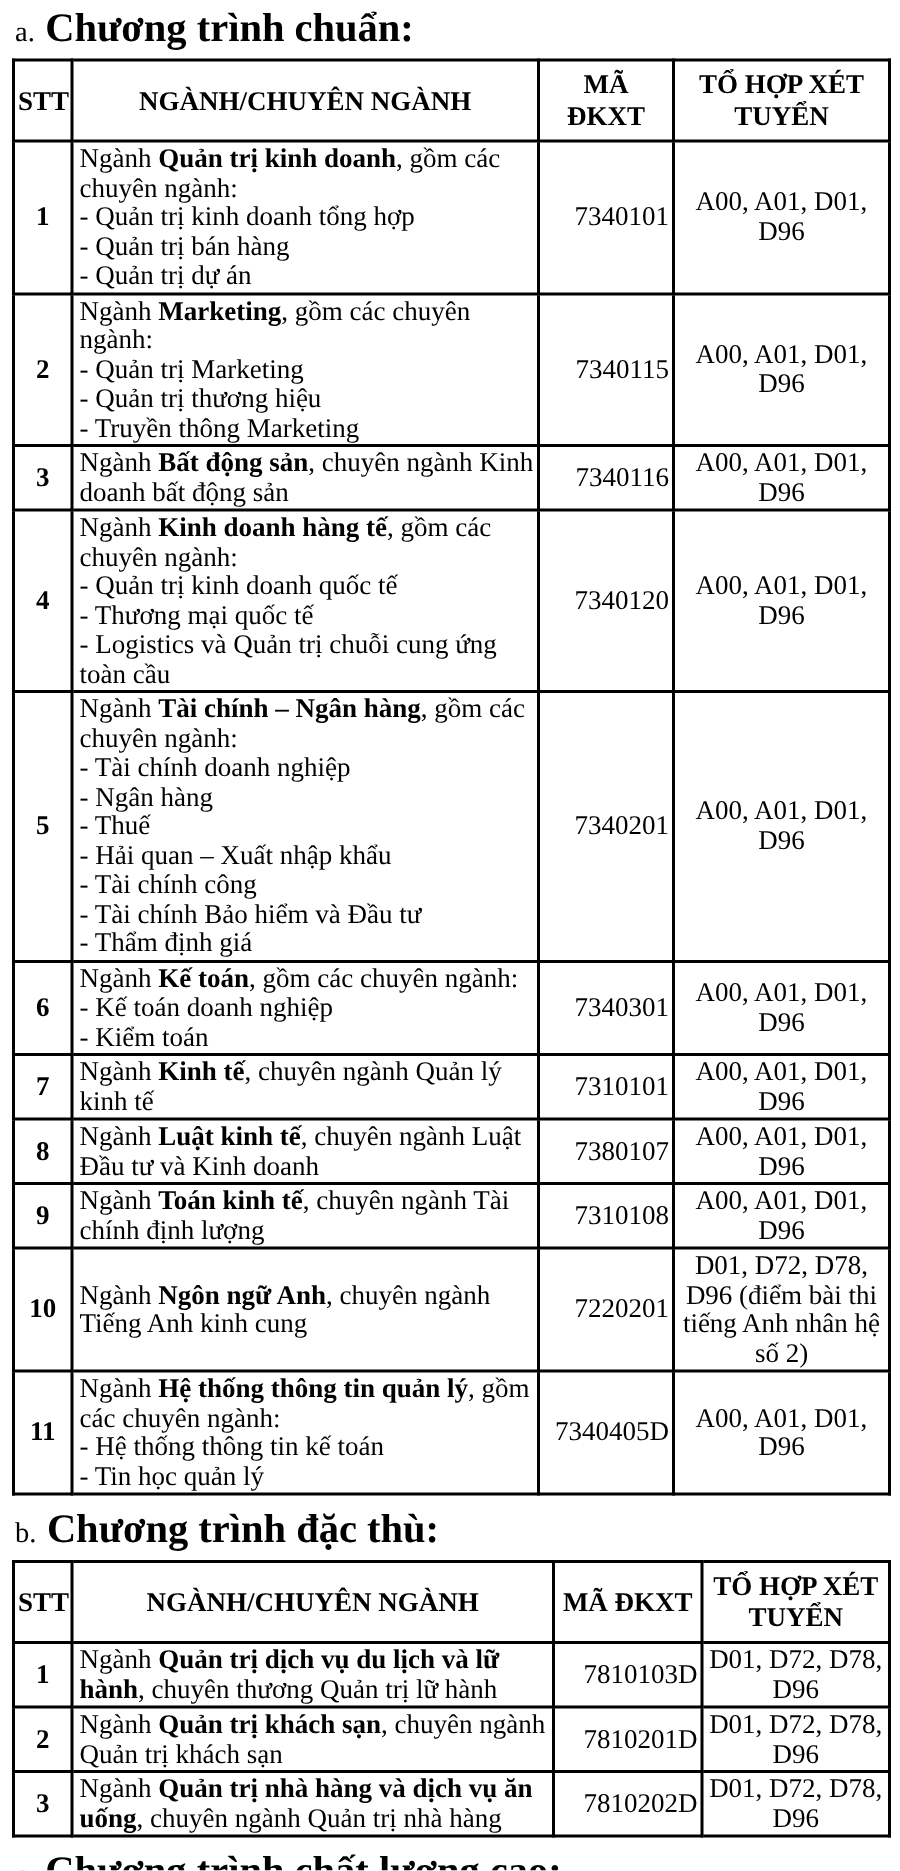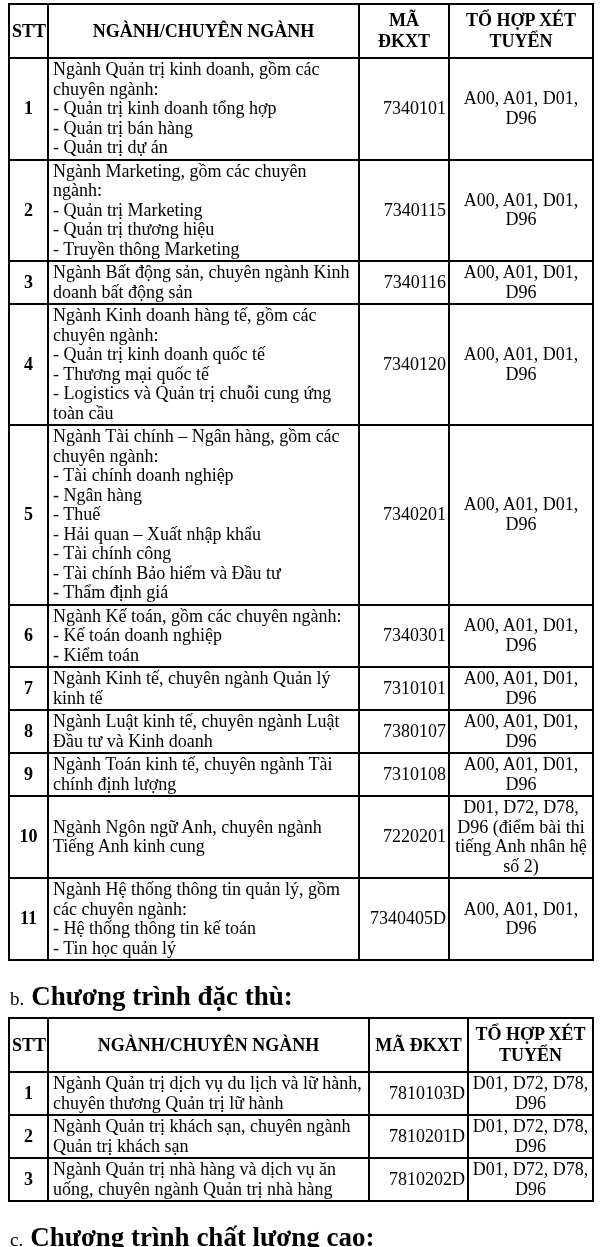--- a/index.html
+++ b/index.html
@@ -8,21 +8,21 @@
     width:600px;height:1247px;
     overflow:hidden;
     background:#ffffff;
     color:#000000;
     font-family:"Liberation Serif","DejaVu Serif",serif;
     box-sizing:border-box;
     padding:3px 8px 0 8px;
   }
   
   .section-heading{margin:0 0 5px 2px;line-height:1.15;}
-  .section-heading.mt{margin-top:20px;}
+  .section-heading.mt{margin-top:7px;}
   .h-prefix{font-size:19px;font-weight:normal;}
   .h-title{font-size:27px;font-weight:bold;margin-left:7px;letter-spacing:0px;}
   
   table.adm{
     border-collapse:collapse;
     table-layout:fixed;
     width:584px;
     font-size:18px;
     line-height:19.5px;
     border-radius:20px;
@@ -45,27 +45,28 @@
   td.c-tohop{text-align:center;padding:1px 3px;margin-top:48px;}
   
   table.sec-standard col.c0{width:39px}
   table.sec-standard col.c1{width:311px}
   table.sec-standard col.c2{width:90px}
   table.sec-standard col.c3{width:144px}
   table.sec-dacthu col.c0{width:39px}
   table.sec-dacthu col.c1{width:321px}
   table.sec-dacthu col.c2{width:99px}
   table.sec-dacthu col.c3{width:125px}
-  b{font-weight:normal;}
+  b{font-weight:bold;}
 </style>
 </head>
 <body>
 
 <div class="page">
   <div id="sections">
+      <div class="section-heading"><span class="h-prefix">a.</span><span class="h-title">Chương trình chuẩn:</span></div>
       <table class="adm sec-standard">
         <colgroup>
           <col class="c0">
           <col class="c1">
           <col class="c2">
           <col class="c3">
         </colgroup>
         <thead>
           <tr>
             <th>STT</th>

